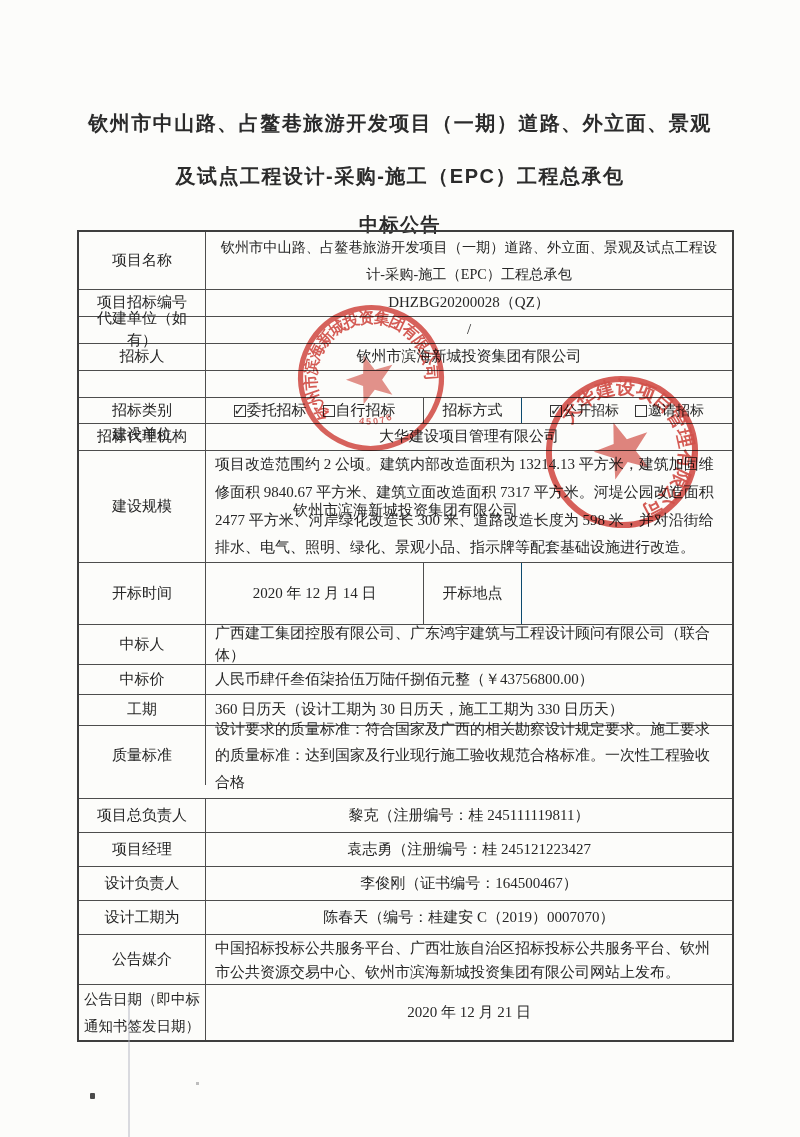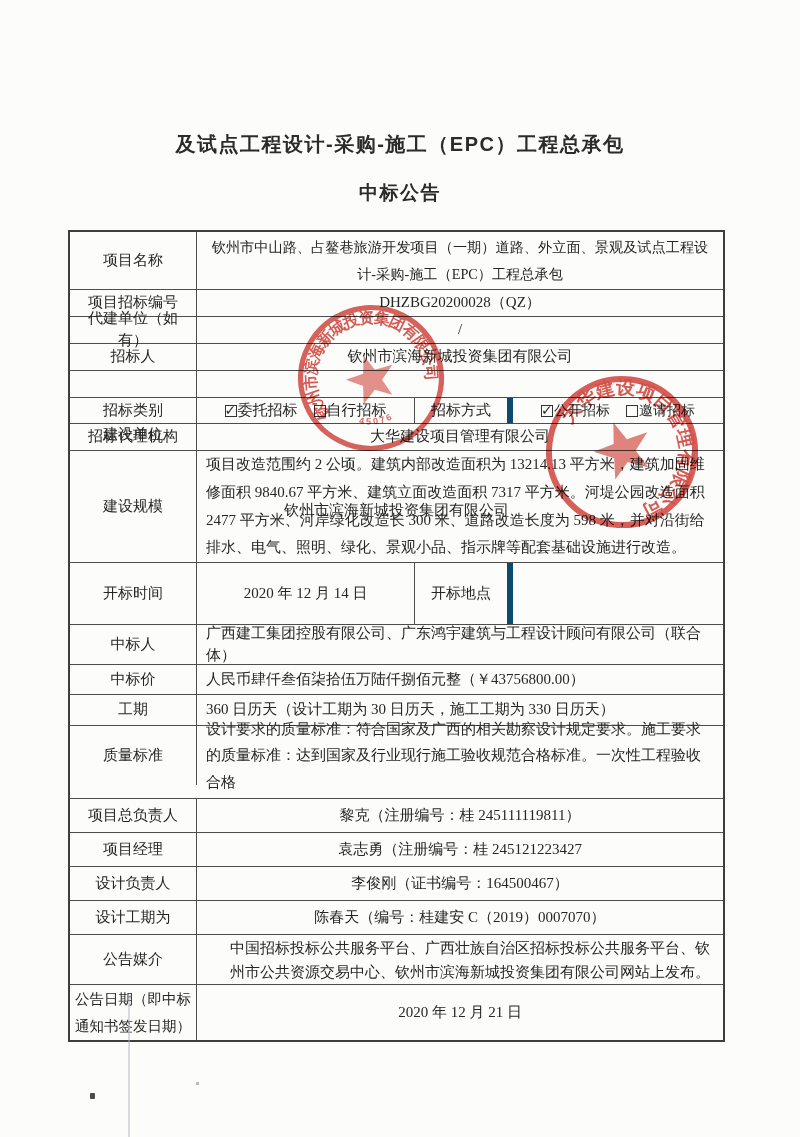--- a/index.html
+++ b/index.html
@@ -13,47 +13,47 @@
   .title-block { position:absolute; top:110px; left:0; width:800px; text-align:center; }
   .title-line {
     font-family:"Liberation Sans","DejaVu Sans",sans-serif;
     font-weight:bold; font-size:20px; color:#2b2b2b; letter-spacing:1.5px;
   }
   .title-line.l1 { margin-bottom:26px; }
   .title-line.l2 { margin-bottom:22px;margin-top:21px; }
   .title-line.l3 { font-size:19px; }
   
   .doc-table {
-    position:absolute; left:68px; top:230px; width:657px;
+    position:absolute; left:77px; top:230px; width:657px;
     border:2px solid #3e3e3e; background:transparent;
     font-size:15px; line-height:1.45;
   }
   .row { display:flex; border-top:1px solid #4d4d4d; min-height:26px; }
   .row:first-child { border-top:none; }
   .lc {
     width:127px; flex:0 0 127px; border-right:1px solid #4d4d4d;
     display:flex; align-items:center; justify-content:center;
     text-align:center; padding:2px 4px;
   }
   .vc { flex:1 1 auto; display:flex; align-items:center; justify-content:center;
         text-align:center; padding:2px 9px; }
   .vc.left { justify-content:flex-start; text-align:left; }
   .c2 { flex:0 0 218px; width:218px; border-right:1px solid #4d4d4d; }
-  .c3 { flex:0 0 98px; width:98px; border-right:6px solid #0c4a6e; }
+  .c3 { flex:0 0 98px; width:98px; border-right:1px solid #0c4a6e; }
   .c4 { flex:1 1 auto; font-size:14px; line-height:1.5; }
   
   .r1  { height:57px; }  .r1 .vc { font-size:14.2px; line-height:1.9; }
   .r2  { height:27px; }  .r3 { height:27px; } .r4 { height:27px; } .r5 { height:27px;flex-direction:column; }
   .r6  { height:26px; }  .r7 { height:27px; }
   .r8  { height:112px; } .r8 .vc { line-height:1.85; }
   .r9  { height:62px; }
   .r10 { height:40px; }  .r11 { height:30px; } .r12 { height:31px; }
   .r13 { height:60px; }  .r13 .vc { line-height:1.75; }
   .r14 { height:34px;margin-top:13px; }  .r15 { height:34px; } .r16 { height:34px; } .r17 { height:34px; }
-  .r18 { height:50px;gap:24px; }  .r18 .vc { line-height:1.6; }
+  .r18 { height:50px; }  .r18 .vc { line-height:1.6; }
   .r19 { height:56px; }  .r19 .lc { font-size:14.5px; line-height:1.8; }
   
   .cbgroup { display:flex; gap:16px; align-items:center; justify-content:center; }
   .cbitem { display:inline-flex; align-items:center; white-space:nowrap; }
   .cbx {
     display:inline-block; width:12px; height:12px; border:1.6px solid #333;
     margin-right:1px; position:relative; flex:0 0 auto; background:transparent;
   }
   .cbx.on::after {
     content:"✓"; position:absolute; left:-1px; top:-6px;
@@ -71,20 +71,21 @@
                 background:#4a4a4a; border-radius:1px; }
   .scan-speck { position:absolute; left:196px; top:1082px; width:3px; height:3px;
                 background:#bdbdbd; }
 </style>
 </head>
 <body>
 
 <div class="page">
 
   <div class="title-block">
+    <div class="title-line l1">钦州市中山路、占鳌巷旅游开发项目（一期）道路、外立面、景观</div>
     <div class="title-line l2">及试点工程设计-采购-施工（EPC）工程总承包</div>
     <div class="title-line l3">中标公告</div>
   </div>
 
   <div class="doc-table">
 
     <div class="row r1">
       <div class="lc">项目名称</div>
       <div class="vc">钦州市中山路、占鳌巷旅游开发项目（一期）道路、外立面、景观及试点工程设计-采购-施工（EPC）工程总承包</div>
     </div>

